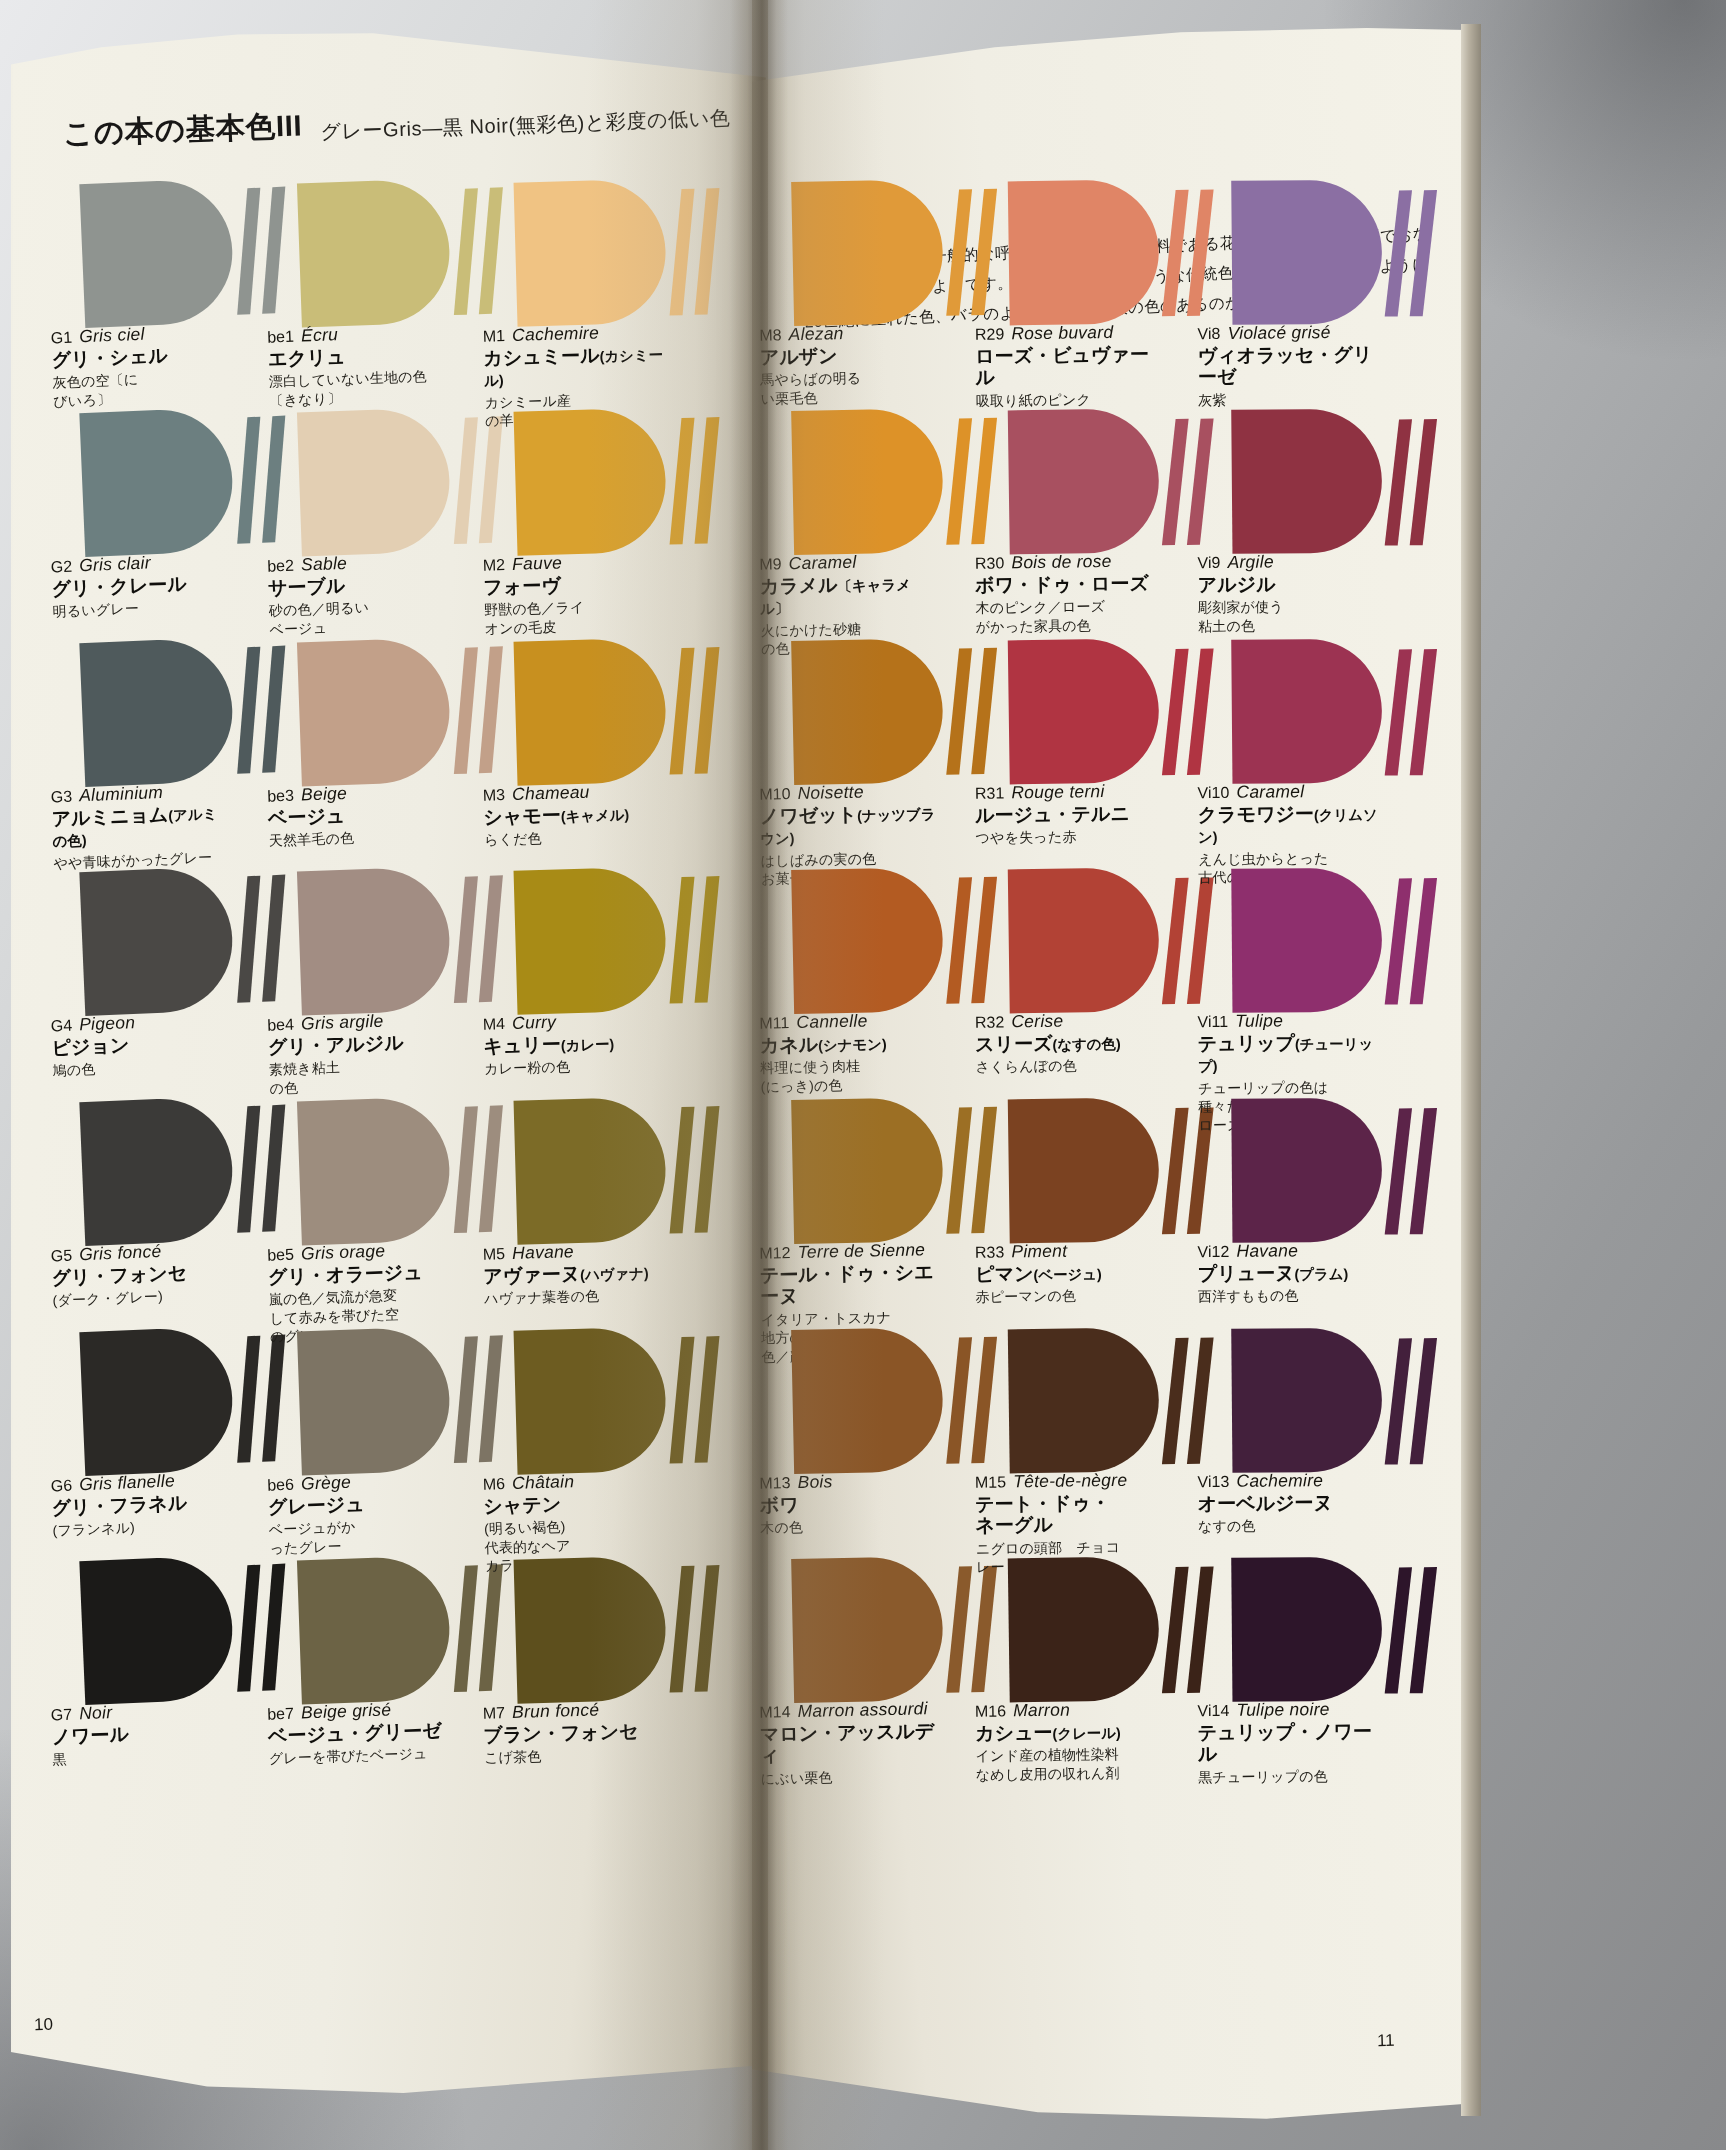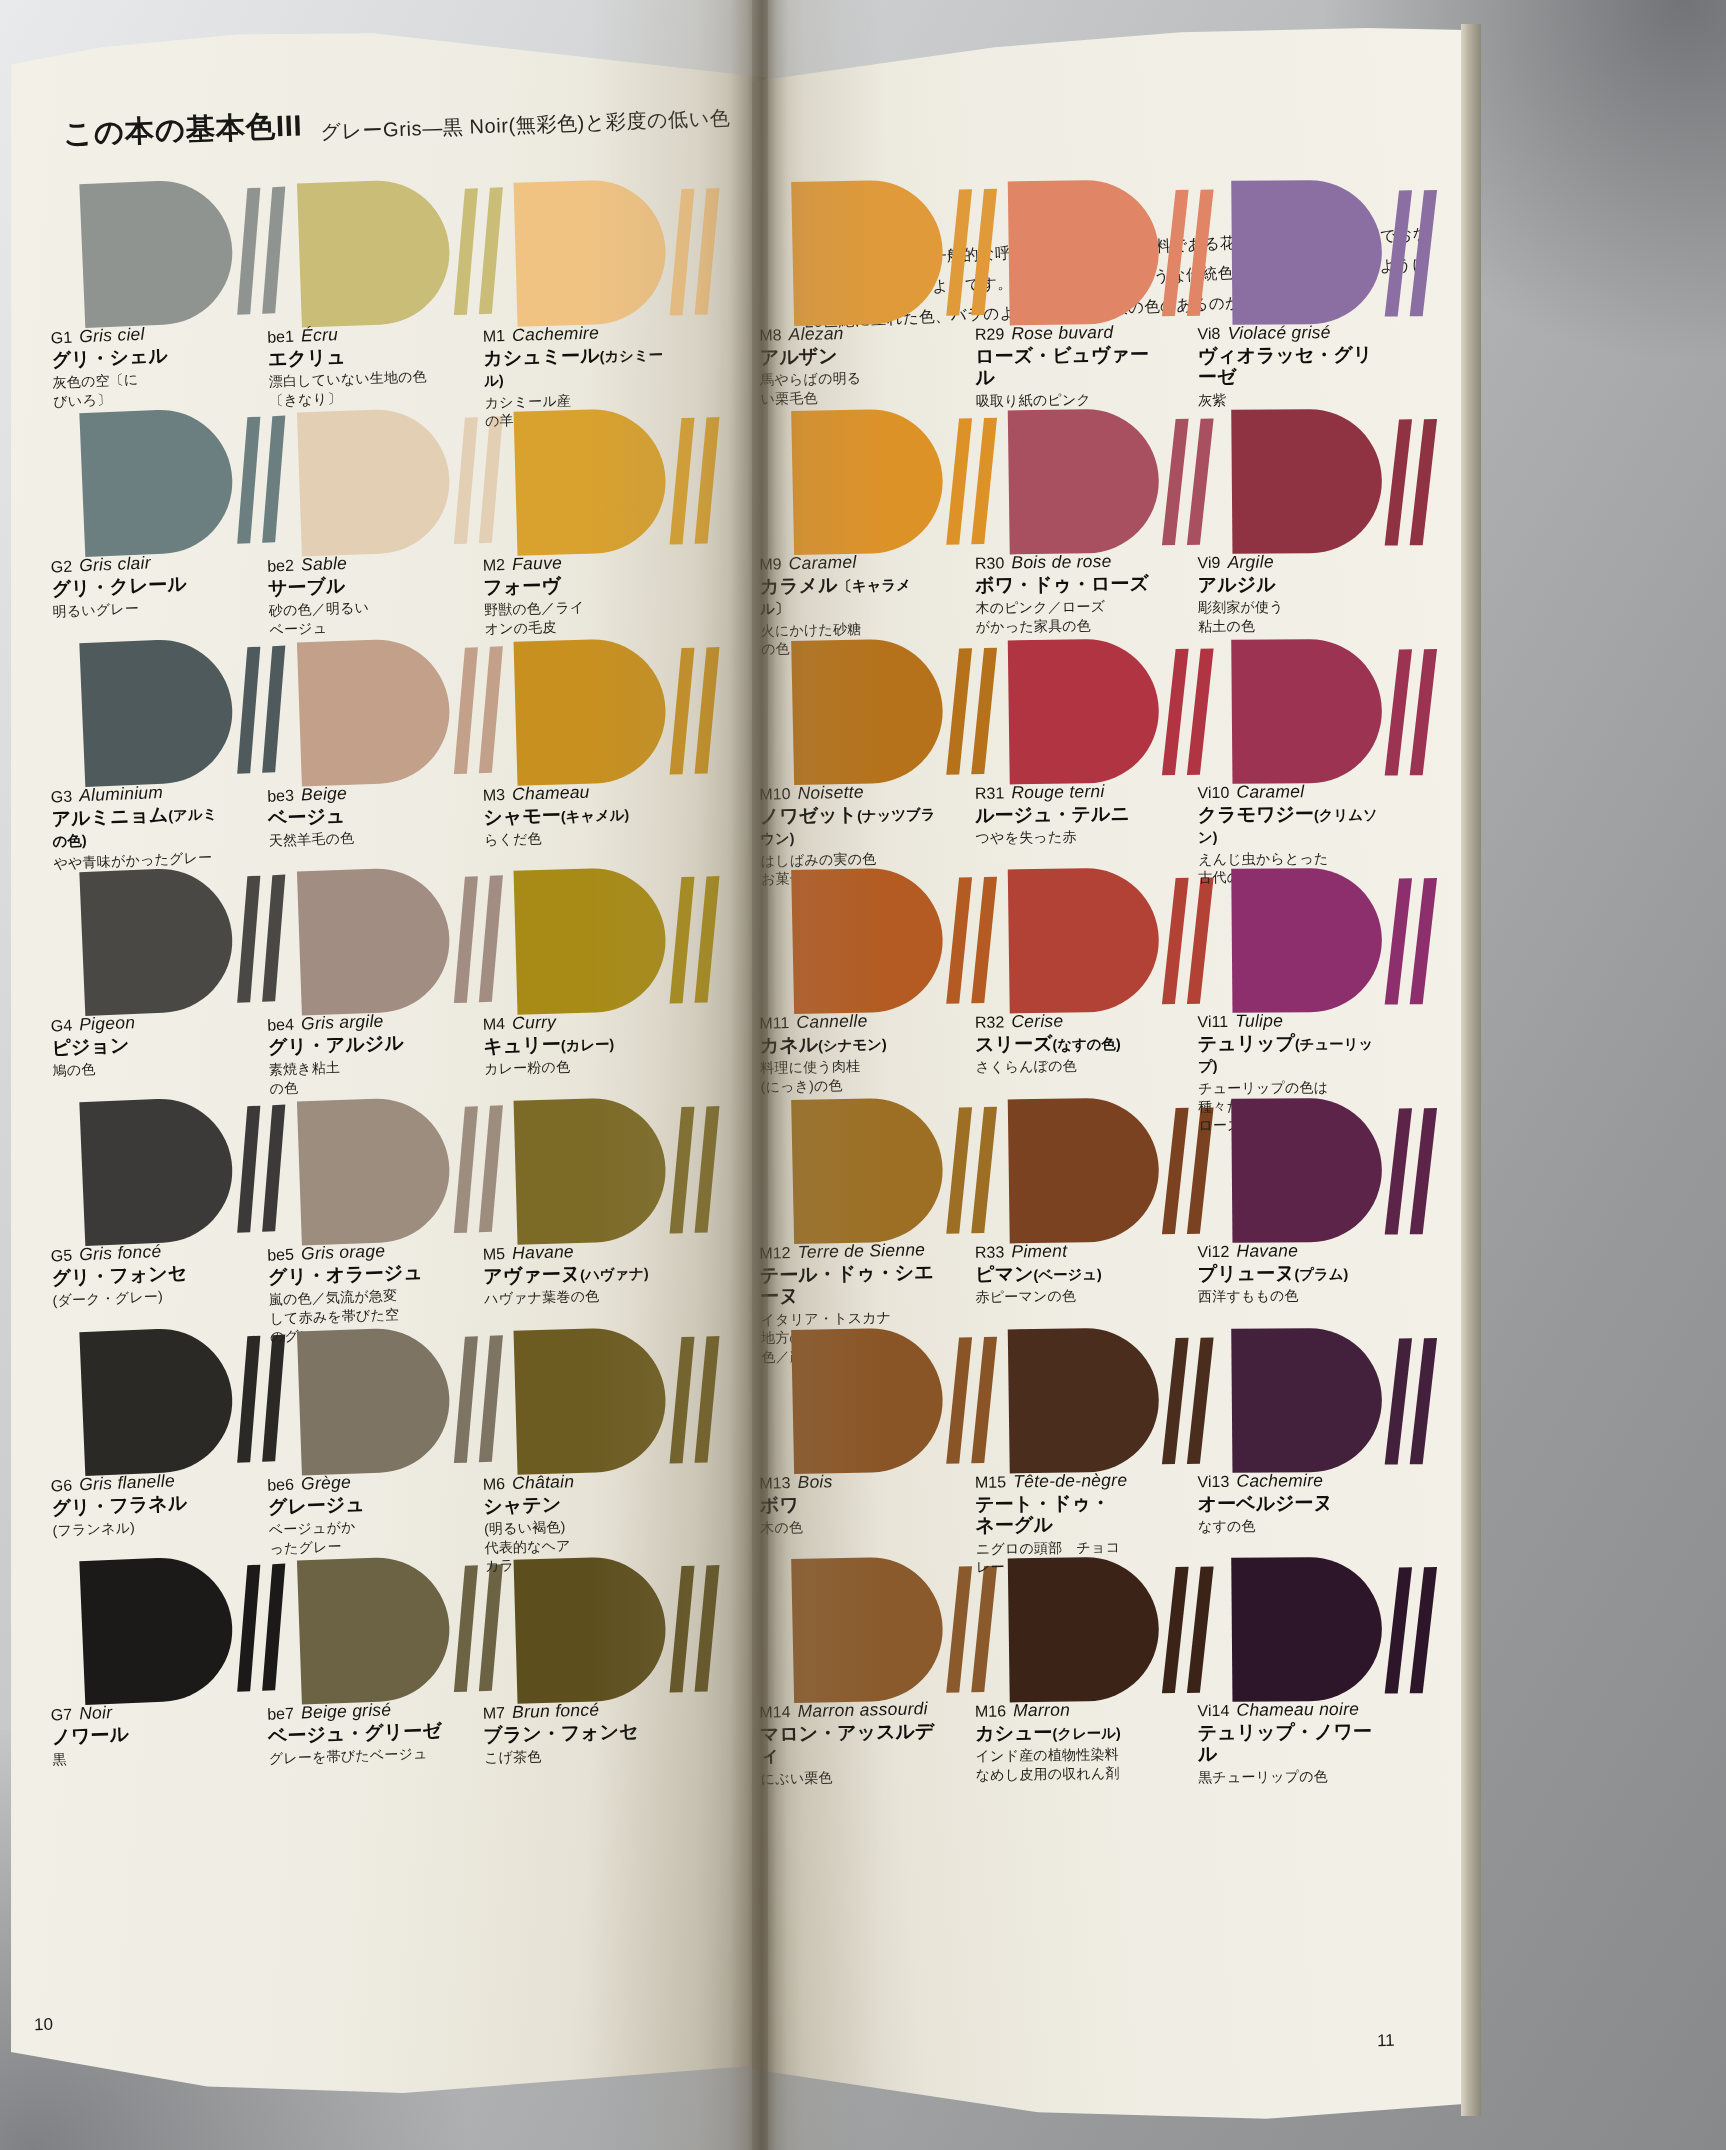--- a/index.html
+++ b/index.html
@@ -788,21 +788,21 @@
         </div>
         <div class="swatch-wrap" style="left: 1221px; top: 1557px; transform: rotate(-0.5deg);">
           <div class="swatch">
             <div class="blob" style="background: rgb(45, 21, 42);"></div>
             <div class="bar b1" style="background: rgb(45, 21, 42);"></div>
             <div class="bar b2" style="background: rgb(45, 21, 42);"></div>
           </div>
           <div class="label" style="left: -35px; top: 142px;">
             <div class="lab-row">
               <span class="code">Vi14</span>
-              <span class="fr">Chameau noire</span>
+              <span class="fr">Tulipe noire</span>
             </div>
             <div class="ja">テュリップ・ノワール</div>
             <div class="desc">黒チューリップの色</div>
           </div>
         </div>
       </div>
 
     <div class="folio folio-left">10</div>
     <div class="folio folio-right">11</div>
 

